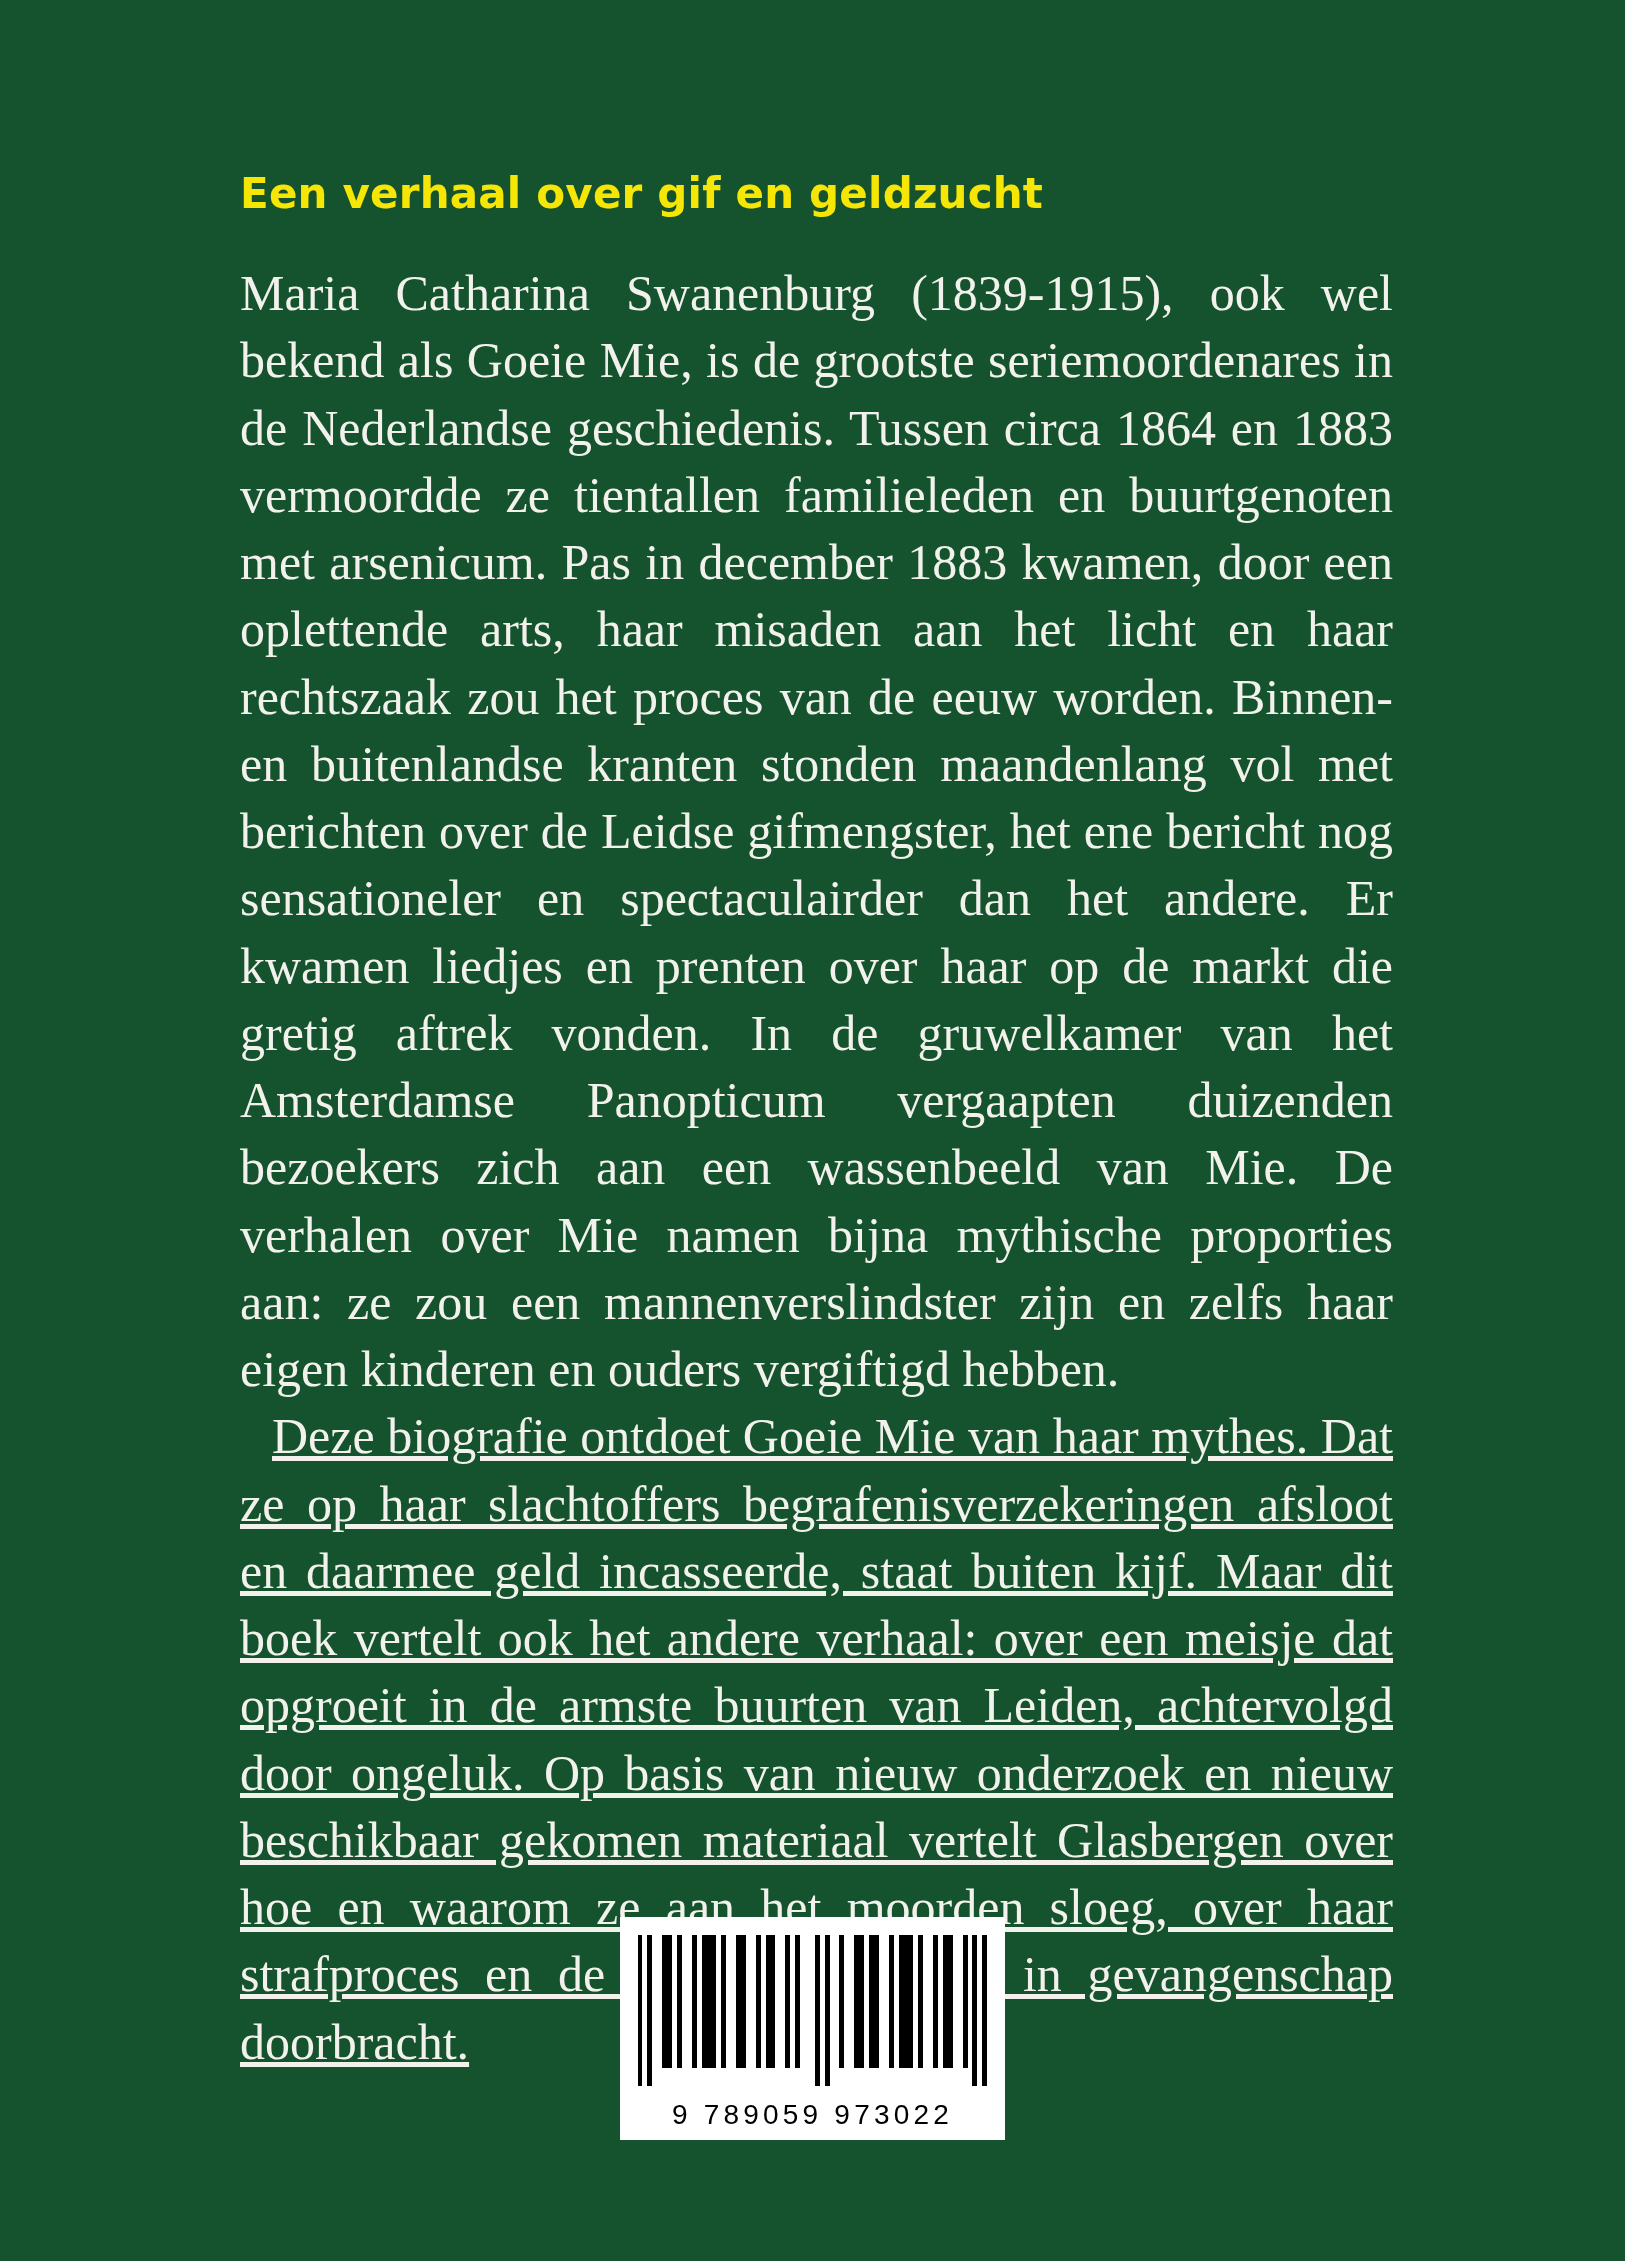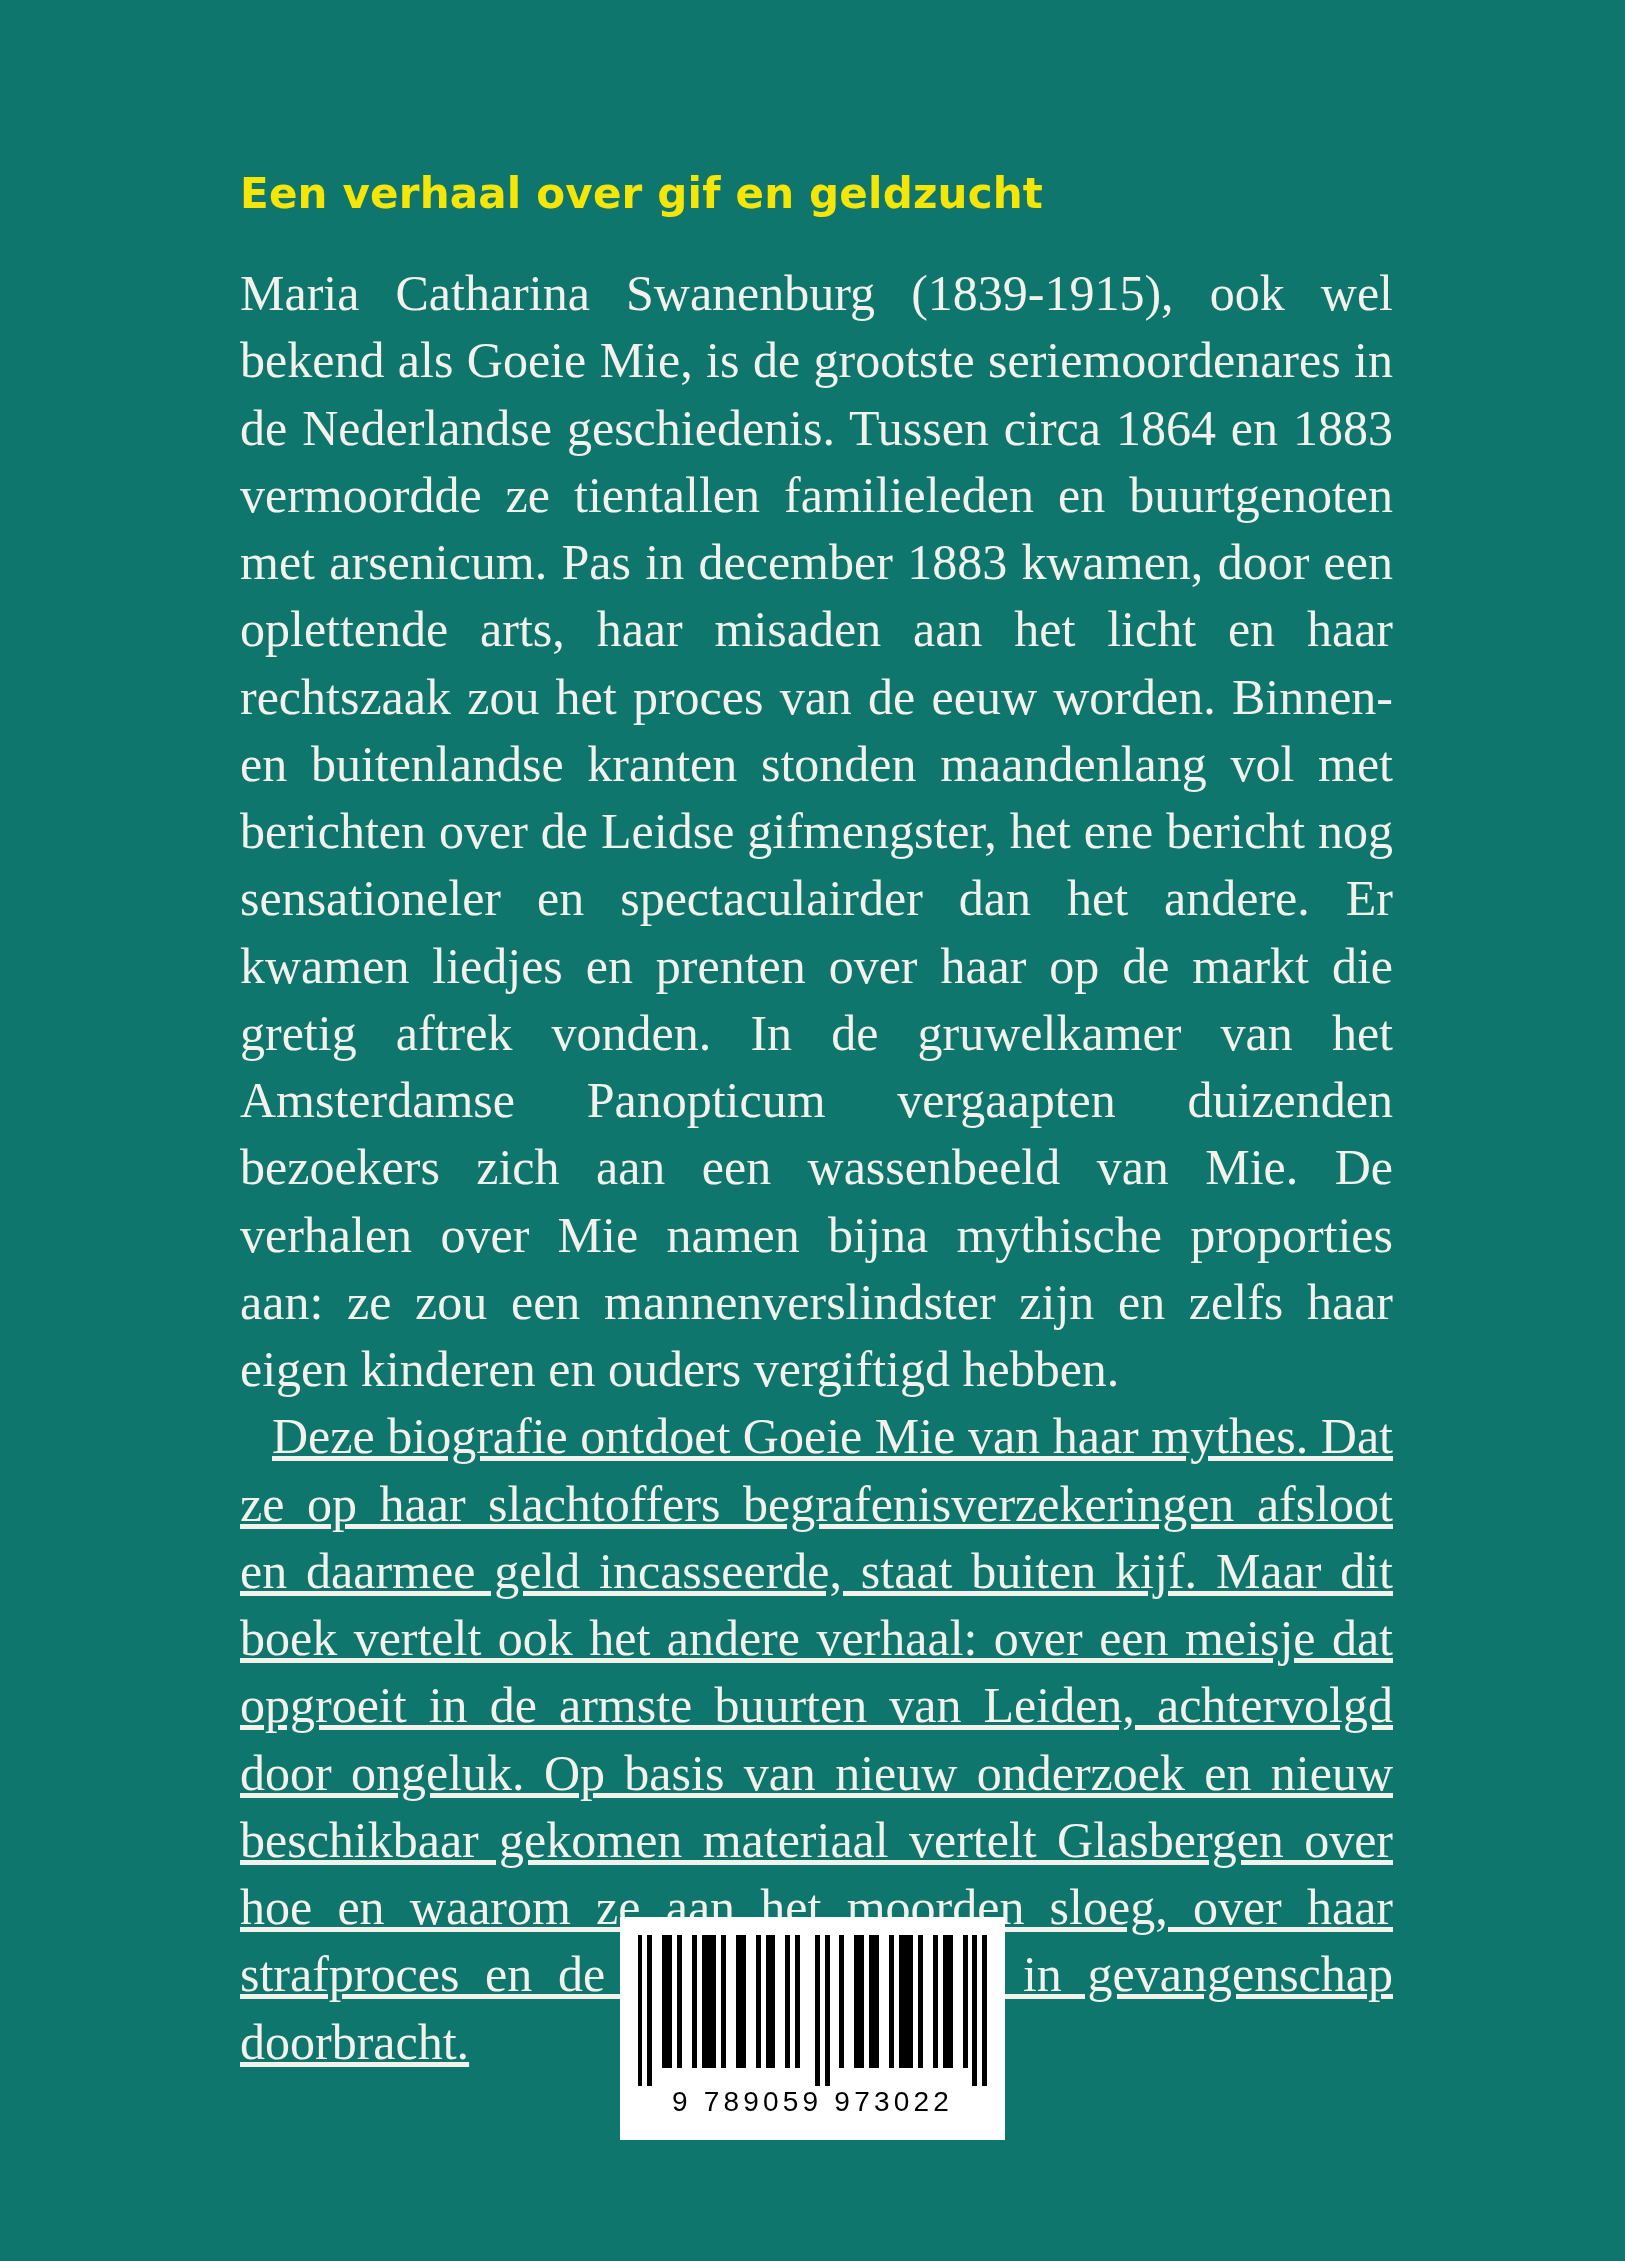--- a/index.html
+++ b/index.html
@@ -10,21 +10,21 @@
     width: 1625px;
     height: 2261px;
     background: #4a4c41;
     font-family: "Liberation Serif", serif;
     overflow: hidden;
   }
   .page {
     position: relative;
     width: 1625px;
     height: 2261px;
-    background: #0f766e;
+    background: #14532d;
     box-sizing: border-box;
     padding-left: 30px;
   }
   .content {
     position: absolute;
     left: 240px;
     top: 171px;
     width: 1153px;
   }
   .headline {
@@ -81,21 +81,21 @@
     align-self: flex-start;
   }
   .gap {
     background: transparent;
   }
   .barcode-digits {
     font-family: "Liberation Sans", sans-serif;
     font-size: 28px;
     color: #000;
     letter-spacing: 4.2px;
-    margin-top: 0;
+    margin-top: 13px;
     white-space: nowrap;
   }
 </style>
 </head>
 <body>
 
 <div class="page">
 
   <div class="content">
     <h1 class="headline">Een verhaal over gif en geldzucht</h1>

